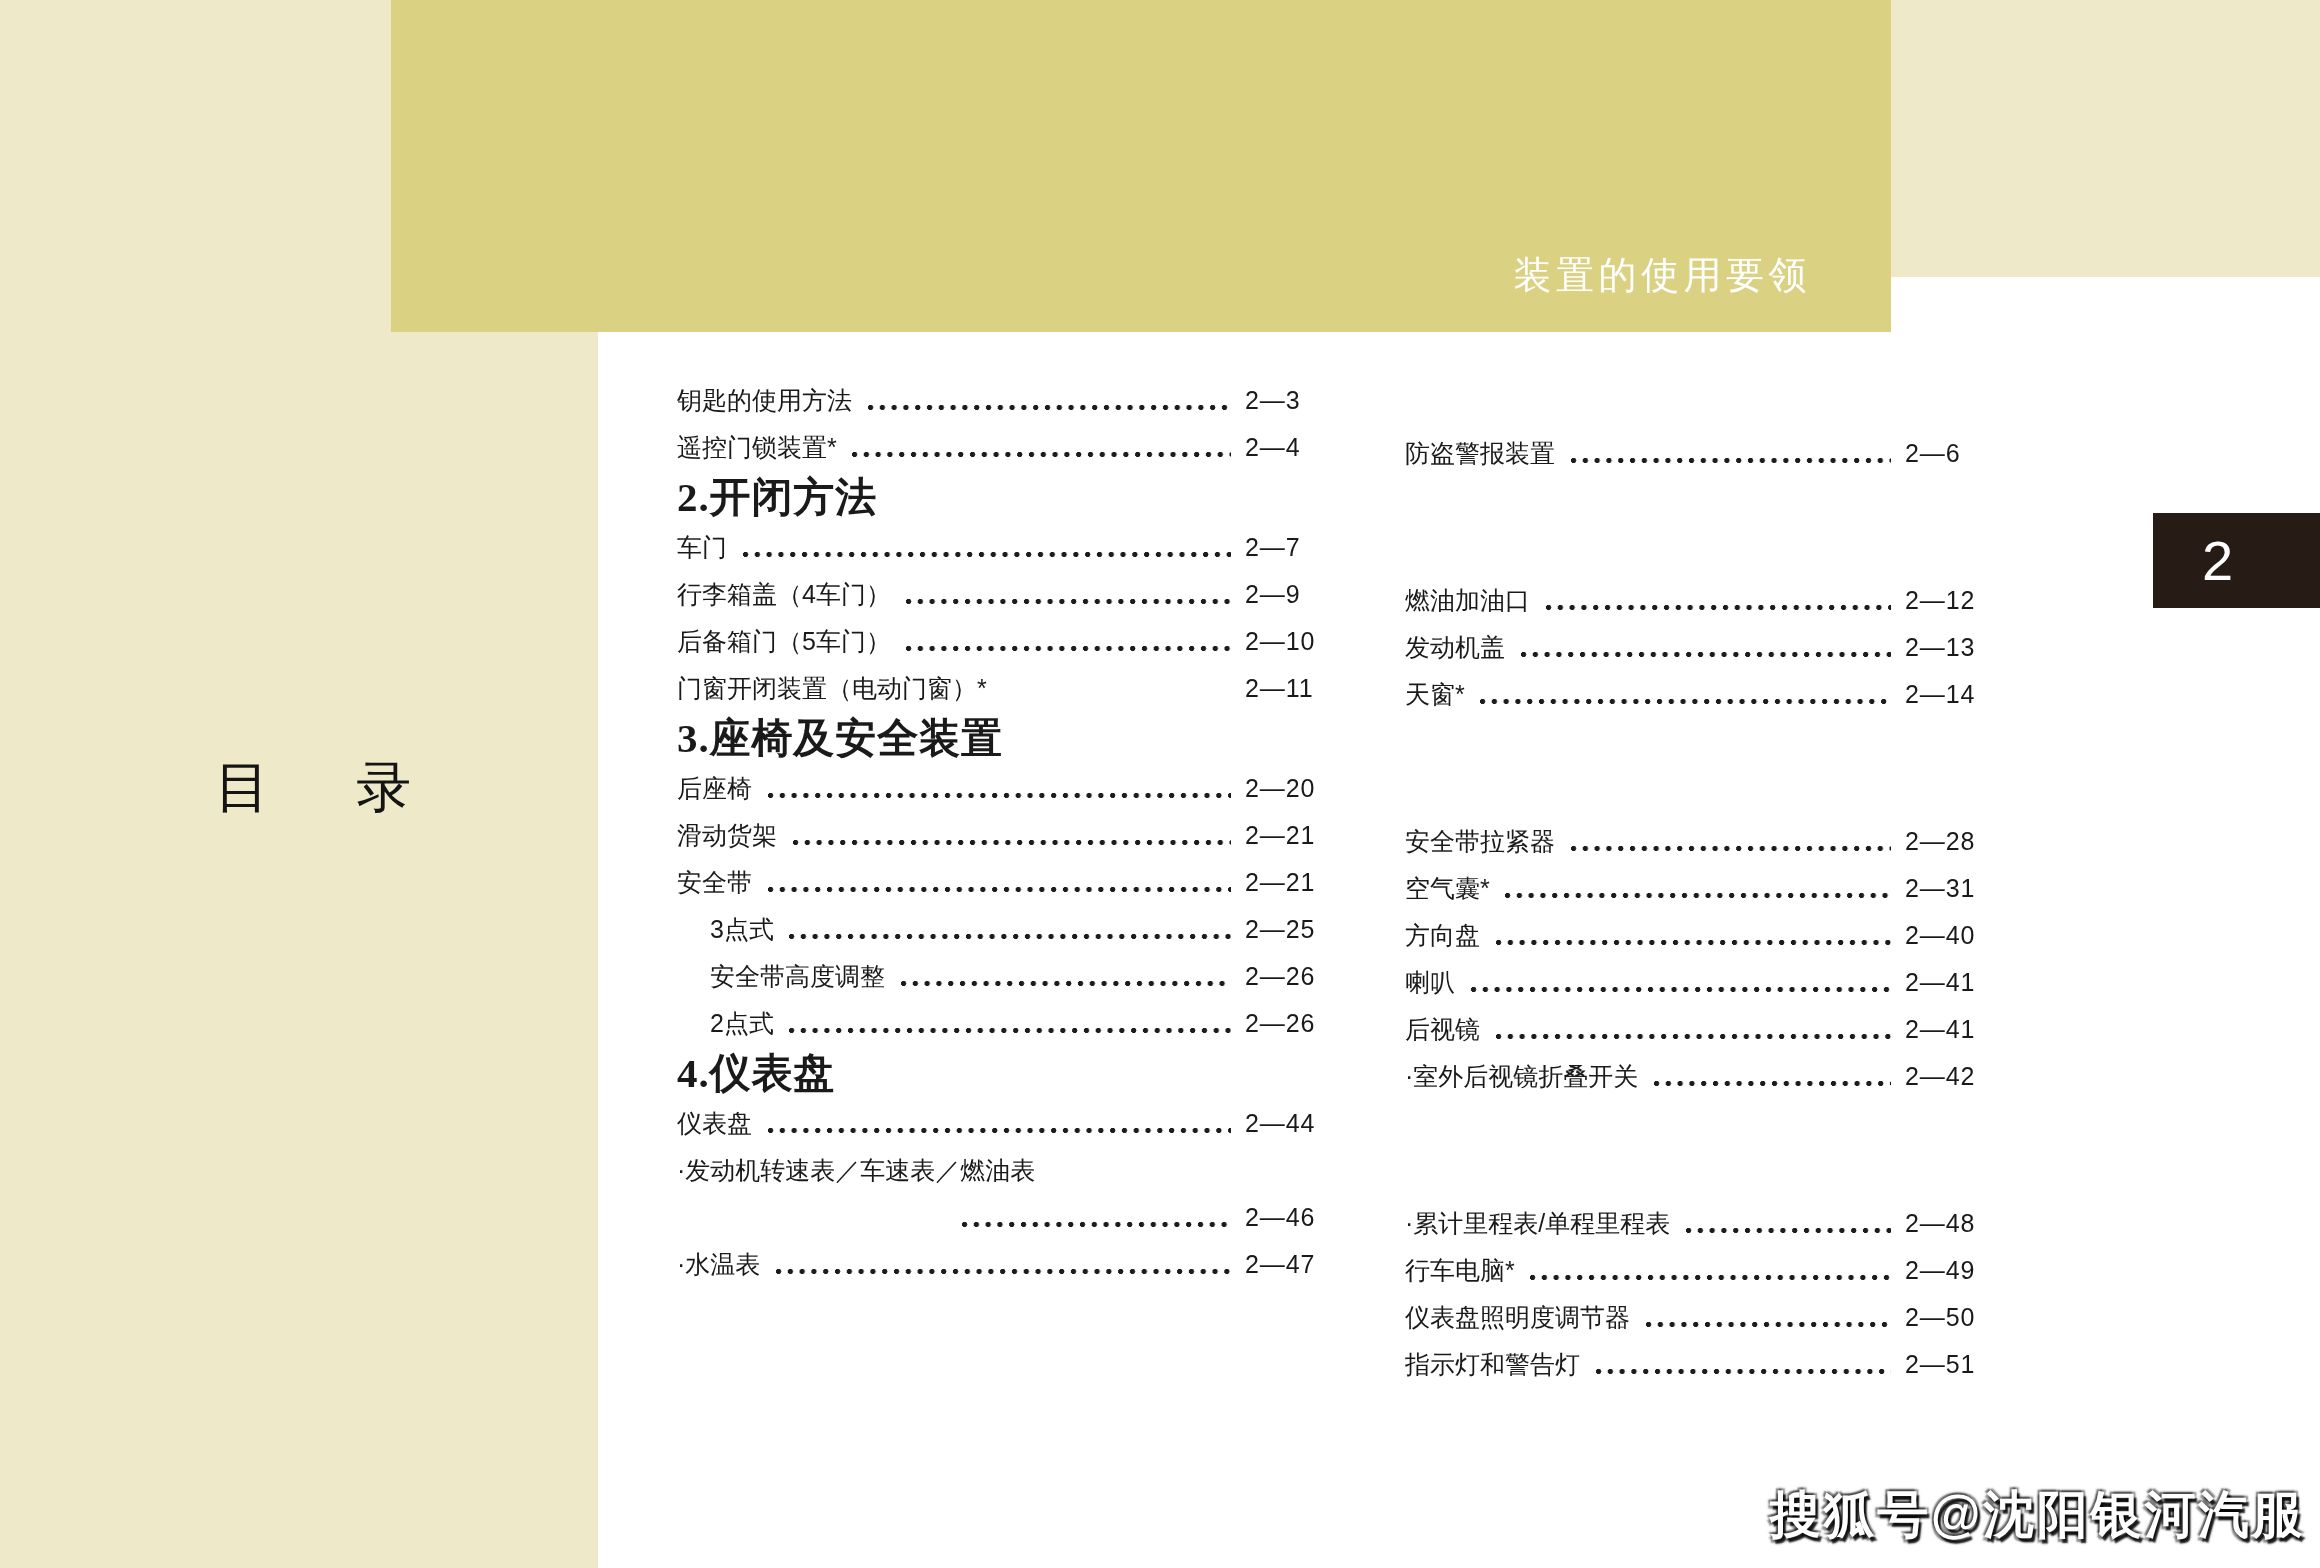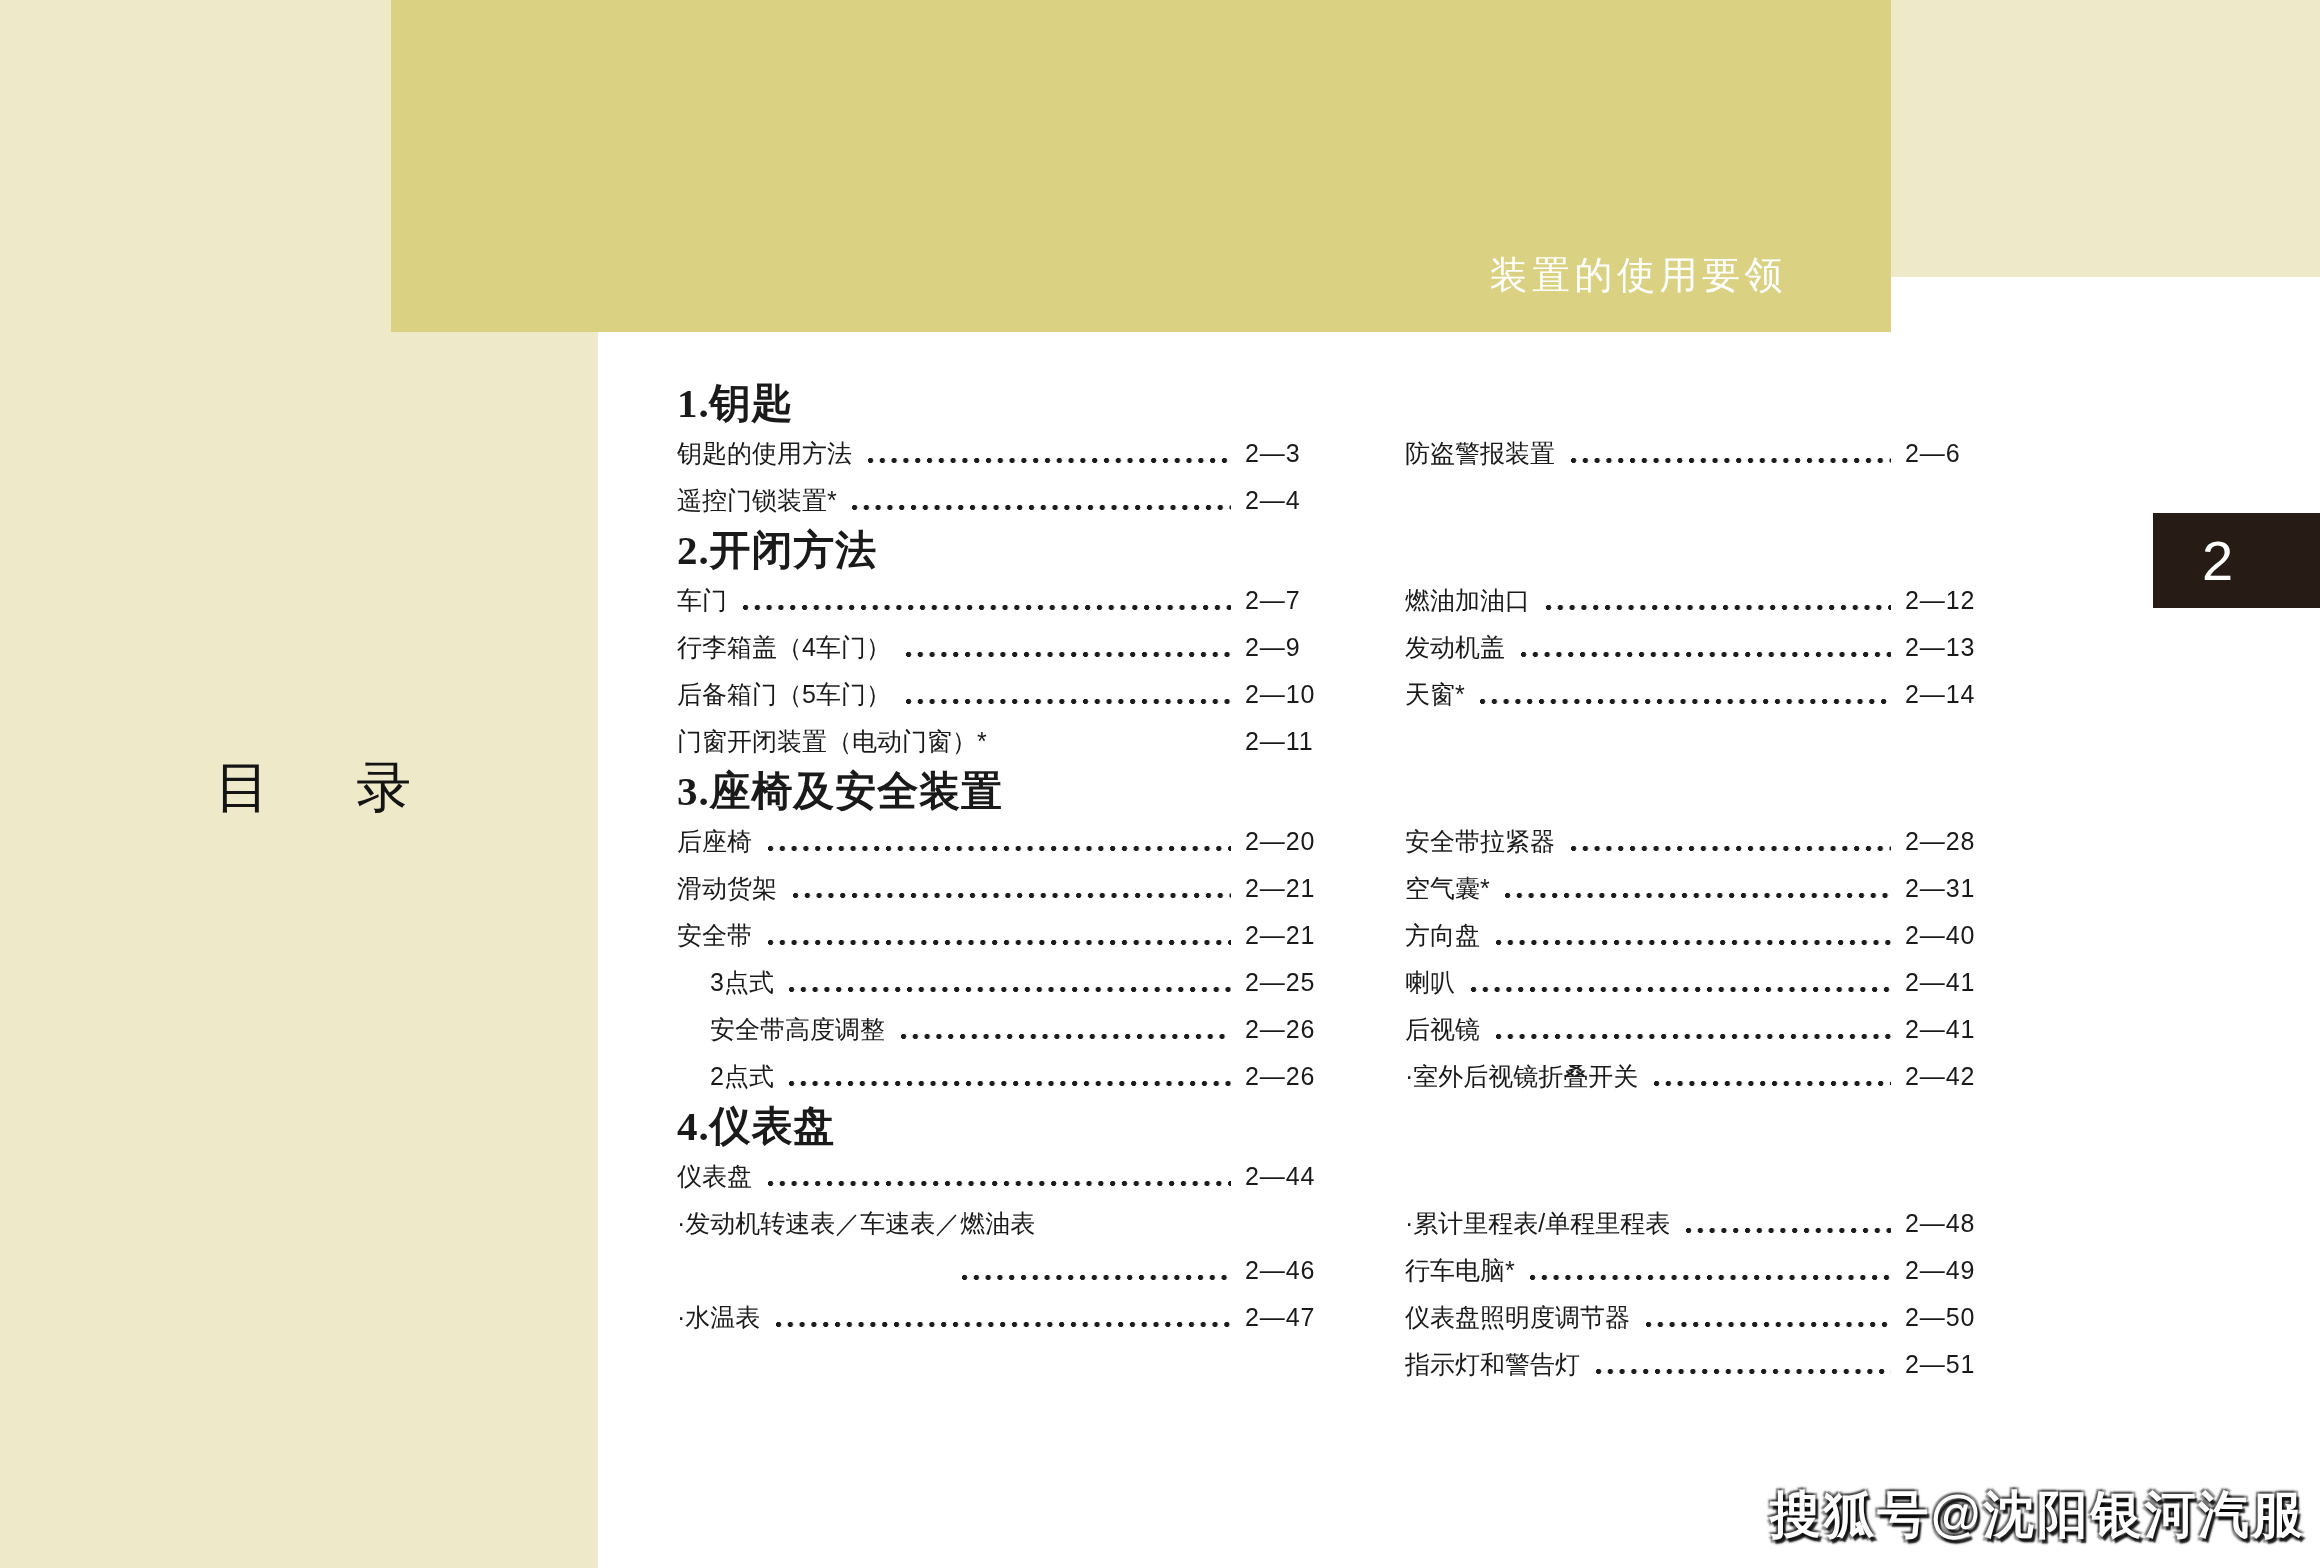--- a/index.html
+++ b/index.html
@@ -8,21 +8,21 @@
     background:#ffffff; overflow:hidden;
     font-family:"Liberation Sans","DejaVu Sans",sans-serif;
     color:#1a1a1a;
   }
   .cream-left  { position:absolute; left:0; top:0; width:598px; height:1568px; background:#eeeac9; }
   .cream-top   { position:absolute; left:598px; top:0; width:1722px; height:277px; background:#eeeac9; }
   .banner {
     position:absolute; left:391px; top:0; width:1500px; height:332px;
     background:#dad182; box-sizing:border-box;
     display:flex; align-items:flex-end; justify-content:flex-end;
-    padding:0 104px 31px 0;
+    padding:0 80px 31px 0;
   }
   .banner-title { color:#ffffff; font-size:38px; letter-spacing:4.5px; white-space:nowrap; }
   .toc-title {
     position:absolute; left:215px; top:751px;
     font-family:"Liberation Serif","DejaVu Serif",serif; font-weight:normal;
     font-size:55px; word-spacing:69px; letter-spacing:1.8px; color:#141414;
     white-space:pre;
   }
   .badge {
     position:absolute; left:2153px; top:513px; width:167px; height:95px;
@@ -67,21 +67,20 @@
     <span class="banner-title">装置的使用要领</span>
   </div>
 
   <div class="toc-title">目 录</div>
 
   <div class="badge">
     <span>2</span>
   </div>
 
   <div class="toc-col left">
-      <div class="toc-heading">1.钥匙</div>
       <div class="toc-row">
       <span class="toc-label">钥匙的使用方法</span>
       <span class="mid dots"></span>
       <span class="toc-page">2—3</span>
     </div>
       <div class="toc-row">
       <span class="toc-label">遥控门锁装置*</span>
       <span class="mid dots"></span>
       <span class="toc-page">2—4</span>
     </div>

